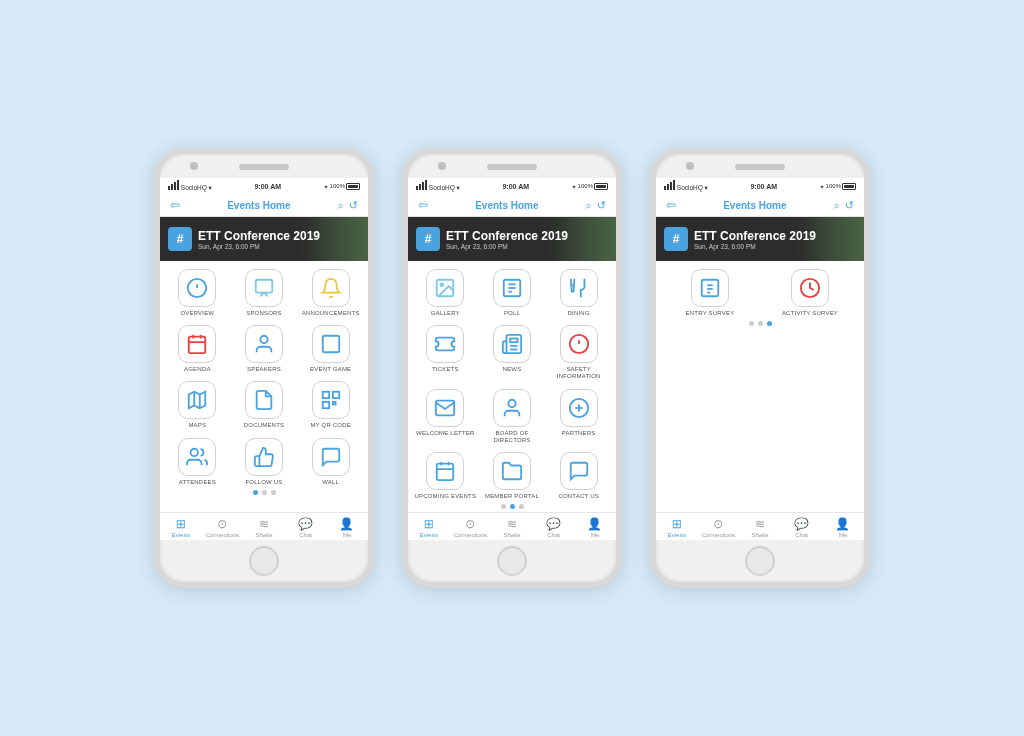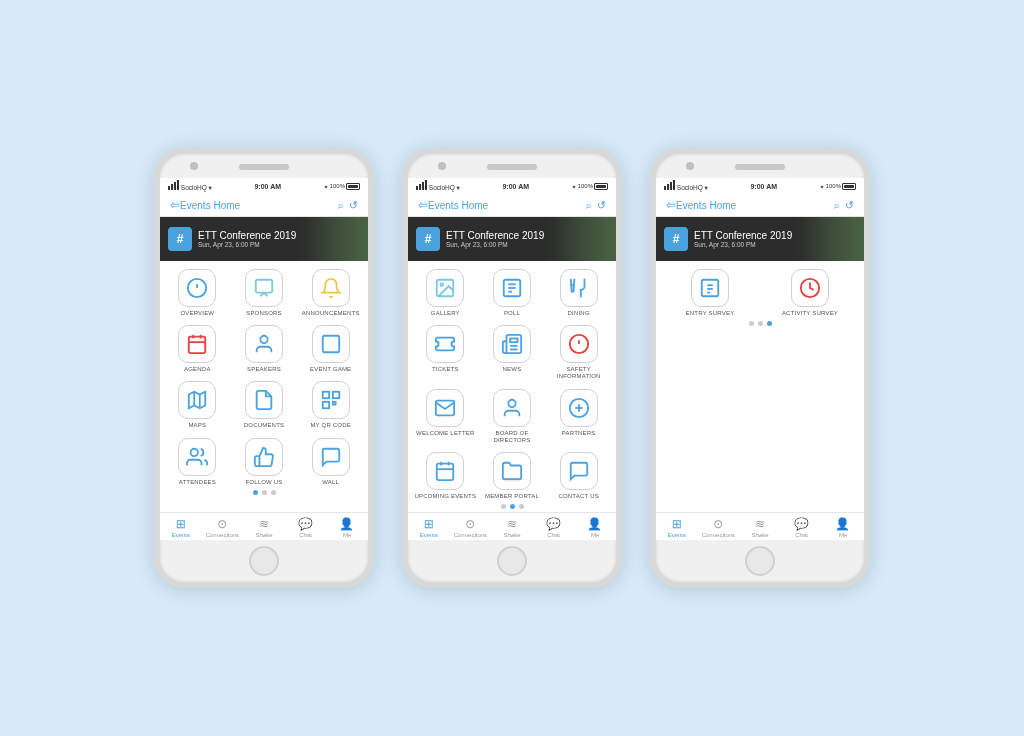--- a/index.html
+++ b/index.html
@@ -90,22 +90,23 @@
       background: #fff;
       display: flex;
       justify-content: space-between;
       align-items: center;
       padding: 4px 10px;
       border-bottom: 1px solid #e5e5e5;
       flex-shrink: 0;
     }
     .nav-title {
       font-size: 10px;
-      font-weight: 400;
+      font-weight: 700;
       color: #4aa3df;
+      text-align: center;
       flex: 1;
     }
 
     
     .event-banner {
       background: #2c2c2c;
       display: flex;
       align-items: center;
       padding: 6px 8px;
       gap: 6px;
@@ -130,22 +131,22 @@
       align-items: center;
       justify-content: center;
       color: #fff;
       font-size: 12px;
       font-weight: 900;
       flex-shrink: 0;
       z-index: 1;
     }
     .event-info { z-index: 1; }
     .event-name {
-      font-size: 10px;
-      font-weight: 400;
+      font-size: 12px;
+      font-weight: 700;
       color: #fff;
     }
     .event-date {
       font-size: 6.5px;
       color: #ccc;
     }
 
     
     .content-area {
       flex: 1;

